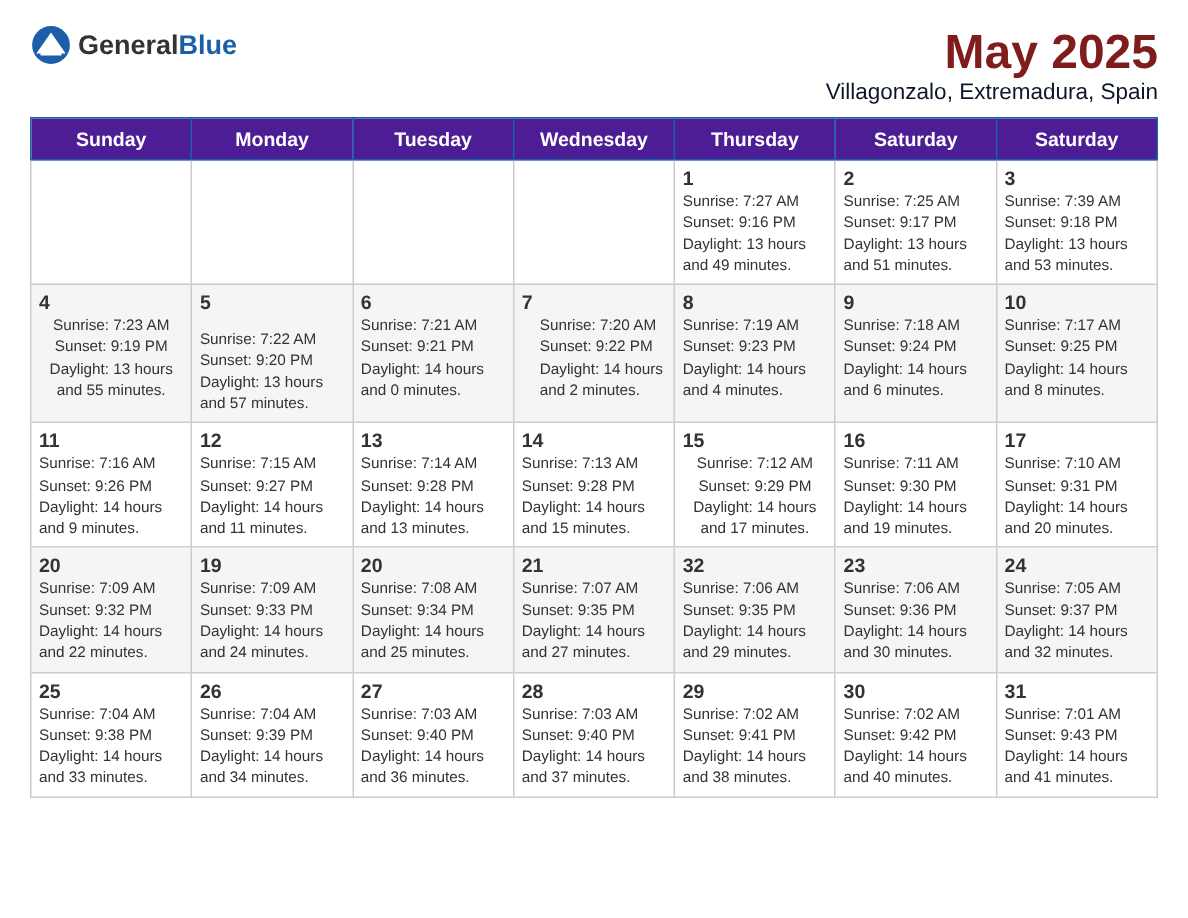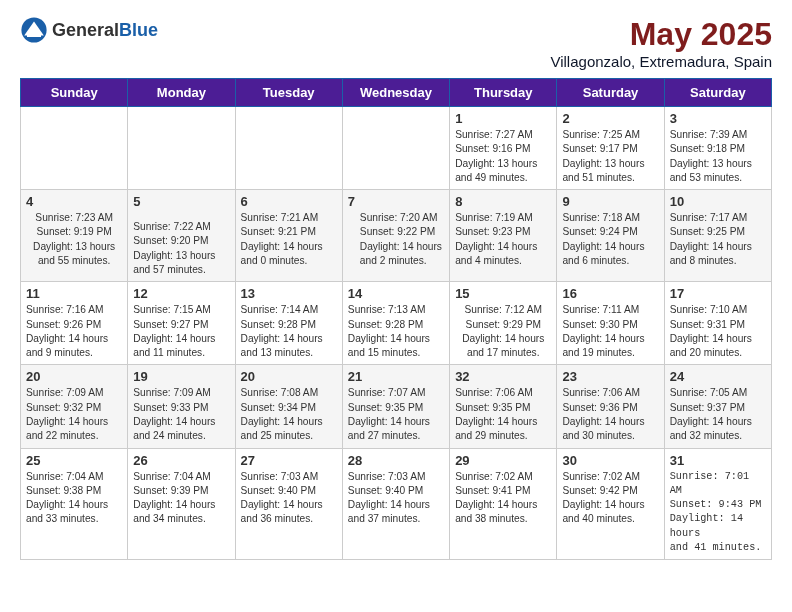--- a/index.html
+++ b/index.html
@@ -340,21 +340,21 @@
           </td>
           <td>
             <span class="day-num">30</span>
             <div class="day-info" style="white-space: pre-line;">Sunrise: 7:02 AM
 Sunset: 9:42 PM
 Daylight: 14 hours
 and 40 minutes.</div>
           </td>
           <td>
             <span class="day-num">31</span>
-            <div class="day-info" style="white-space: pre-line; font-family: Liberation Mono, monospace;">Sunrise: 7:01 AM
+            <div class="day-info" style="white-space: pre-line;">Sunrise: 7:01 AM
 Sunset: 9:43 PM
 Daylight: 14 hours
 and 41 minutes.</div>
           </td>
         </tr>
       </tbody>
   </table>
 </div>
 
 </body></html>

